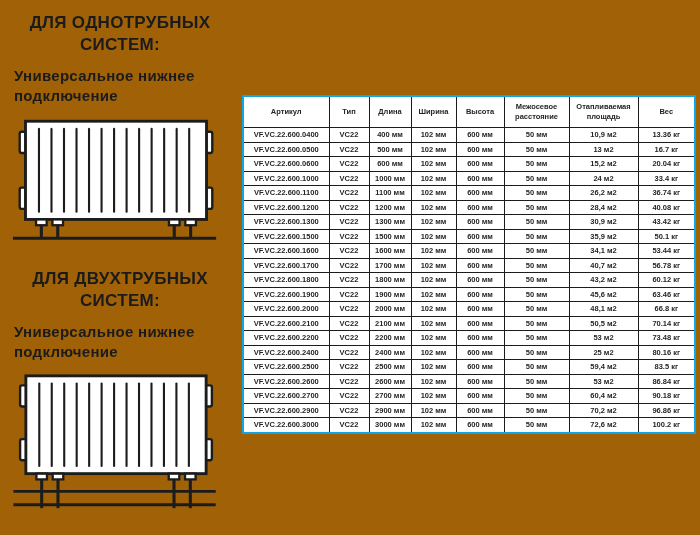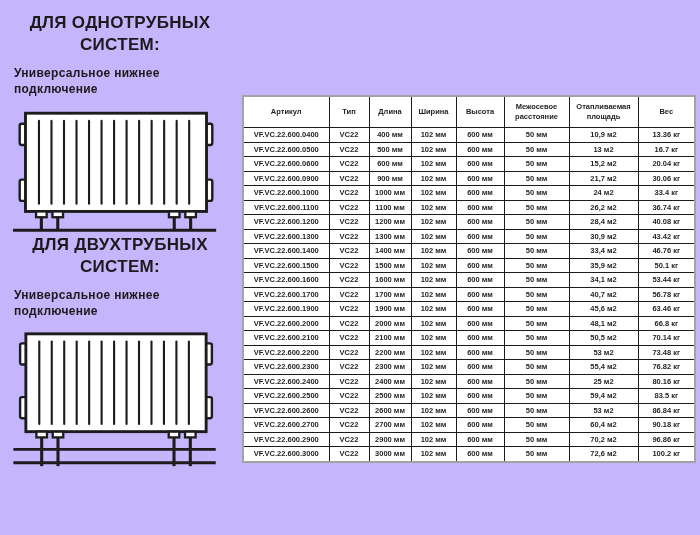--- a/index.html
+++ b/index.html
@@ -4,47 +4,47 @@
 <style>
   html, body { margin: 0; padding: 0; }
   body {
     width: 700px; height: 535px;
     background: #ffffff;
     font-family: "Liberation Sans", "DejaVu Sans", sans-serif;
     color: #1e1e1e;
     position: relative;
     overflow: hidden;
   }
-  .page { position: absolute; inset: 0; background: #c4b5fd; }
+  .page { position: absolute; inset: 0; background: #a16207; }
 
   
   .left-panel {
     position: absolute; left: 0; top: 0; width: 238px; height: 535px;
     padding: 12px 0 0 12px; box-sizing: border-box;
   }
   .section-heading {
     width: 208px;
     margin: 0 0 10px 4px;
     font-size: 17px; font-weight: 800; letter-spacing: .3px;
     line-height: 1.3; text-align: center; color: #1b1b1b;
   }
   .section-subtitle {
     width: 214px;
     margin: 0 0 10px 2px;
-    font-size: 12px; font-weight: 700; letter-spacing: .3px;
+    font-size: 15px; font-weight: 700; letter-spacing: .3px;
     line-height: 1.32; text-align: left; color: #1b1b1b;
   }
   .radiator-svg { display: block; margin: 2px 0 0 0; }
-  .two-pipe-block { }
+  .two-pipe-block { margin-top: 26px; }
 
   
   .table-area { position: absolute; left: 242px; top: 95px; width: 452px; }
   table.spec {
     border-collapse: collapse; table-layout: fixed; width: 452px;
-    border: 2px solid #a3a3a3;
+    border: 2px solid #0ea5e9;
   }
   table.spec th, table.spec td {
     border: 1px solid #1c1c1c;
     font-weight: bold; color: #252525;
     text-align: center; vertical-align: middle;
     overflow: hidden;
   }
   table.spec th {
     font-size: 7.5px; line-height: 1.3; height: 28px; padding: 1px 1px;
     background: #ffffff;
@@ -205,30 +205,20 @@
             <td>VF.VC.22.600.0600</td>
             <td>VC22</td>
             <td>600 мм</td>
             <td>102 мм</td>
             <td>600 мм</td>
             <td>50 мм</td>
             <td>15,2 м2</td>
             <td>20.04 кг</td>
           </tr>
           <tr>
-            <td>VF.VC.22.600.0900</td>
-            <td>VC22</td>
-            <td>900 мм</td>
-            <td>102 мм</td>
-            <td>600 мм</td>
-            <td>50 мм</td>
-            <td>21,7 м2</td>
-            <td>30.06 кг</td>
-          </tr>
-          <tr>
             <td>VF.VC.22.600.1000</td>
             <td>VC22</td>
             <td>1000 мм</td>
             <td>102 мм</td>
             <td>600 мм</td>
             <td>50 мм</td>
             <td>24 м2</td>
             <td>33.4 кг</td>
           </tr>
           <tr>
@@ -255,30 +245,20 @@
             <td>VF.VC.22.600.1300</td>
             <td>VC22</td>
             <td>1300 мм</td>
             <td>102 мм</td>
             <td>600 мм</td>
             <td>50 мм</td>
             <td>30,9 м2</td>
             <td>43.42 кг</td>
           </tr>
           <tr>
-            <td>VF.VC.22.600.1400</td>
-            <td>VC22</td>
-            <td>1400 мм</td>
-            <td>102 мм</td>
-            <td>600 мм</td>
-            <td>50 мм</td>
-            <td>33,4 м2</td>
-            <td>46.76 кг</td>
-          </tr>
-          <tr>
             <td>VF.VC.22.600.1500</td>
             <td>VC22</td>
             <td>1500 мм</td>
             <td>102 мм</td>
             <td>600 мм</td>
             <td>50 мм</td>
             <td>35,9 м2</td>
             <td>50.1 кг</td>
           </tr>
           <tr>
@@ -295,20 +275,30 @@
             <td>VF.VC.22.600.1700</td>
             <td>VC22</td>
             <td>1700 мм</td>
             <td>102 мм</td>
             <td>600 мм</td>
             <td>50 мм</td>
             <td>40,7 м2</td>
             <td>56.78 кг</td>
           </tr>
           <tr>
+            <td>VF.VC.22.600.1800</td>
+            <td>VC22</td>
+            <td>1800 мм</td>
+            <td>102 мм</td>
+            <td>600 мм</td>
+            <td>50 мм</td>
+            <td>43,2 м2</td>
+            <td>60.12 кг</td>
+          </tr>
+          <tr>
             <td>VF.VC.22.600.1900</td>
             <td>VC22</td>
             <td>1900 мм</td>
             <td>102 мм</td>
             <td>600 мм</td>
             <td>50 мм</td>
             <td>45,6 м2</td>
             <td>63.46 кг</td>
           </tr>
           <tr>
@@ -333,30 +323,20 @@
           </tr>
           <tr>
             <td>VF.VC.22.600.2200</td>
             <td>VC22</td>
             <td>2200 мм</td>
             <td>102 мм</td>
             <td>600 мм</td>
             <td>50 мм</td>
             <td>53 м2</td>
             <td>73.48 кг</td>
-          </tr>
-          <tr>
-            <td>VF.VC.22.600.2300</td>
-            <td>VC22</td>
-            <td>2300 мм</td>
-            <td>102 мм</td>
-            <td>600 мм</td>
-            <td>50 мм</td>
-            <td>55,4 м2</td>
-            <td>76.82 кг</td>
           </tr>
           <tr>
             <td>VF.VC.22.600.2400</td>
             <td>VC22</td>
             <td>2400 мм</td>
             <td>102 мм</td>
             <td>600 мм</td>
             <td>50 мм</td>
             <td>25 м2</td>
             <td>80.16 кг</td>

